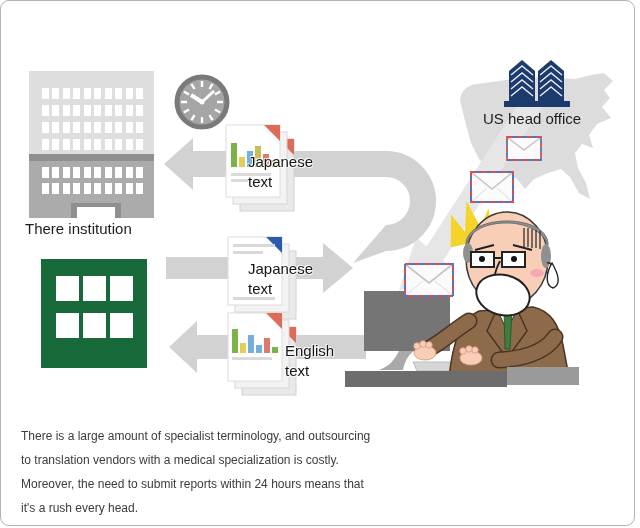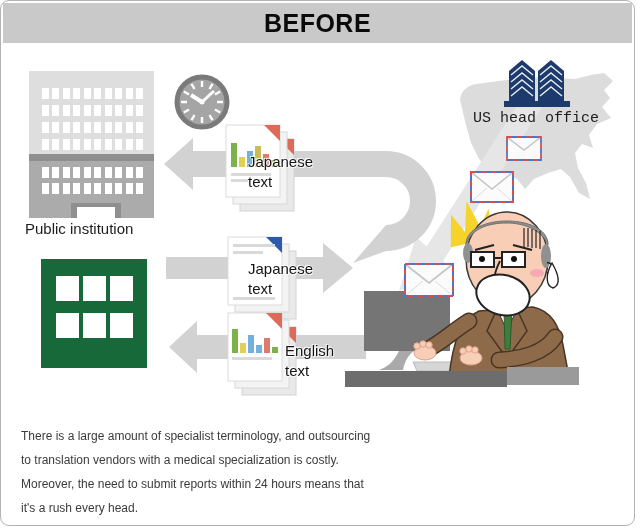--- a/index.html
+++ b/index.html
@@ -15,23 +15,20 @@
   .doclbl{position:absolute;color:#141414;font-size:15px;line-height:20px;white-space:nowrap;
           text-shadow:0 0 2px #fff,0 0 2px #fff,1px 1px 0 rgba(255,255,255,.85),-1px -1px 0 rgba(255,255,255,.85);padding-left:20px;}
   .caption{position:absolute;left:20px;top:423px;color:#3b3b3b;font-size:12px;line-height:24px;}
   .caption div{white-space:nowrap;}
 </style>
 </head>
 <body>
 
 <div class="frame">
 
-  <div class="header">
-    <span class="title">BEFORE</span>
-  </div>
 
   <svg class="scene" width="640" height="528" viewBox="0 0 640 528">
     <defs>
       <pattern id="winA" x="41" y="87" width="21" height="17" patternUnits="userSpaceOnUse">
         <rect x="0" y="0" width="7" height="11" fill="#ffffff"></rect>
         <rect x="10" y="0" width="7" height="11" fill="#ffffff"></rect>
       </pattern>
       <pattern id="winB" x="41" y="166" width="21" height="16" patternUnits="userSpaceOnUse">
         <rect x="0" y="0" width="7" height="11" fill="#ffffff"></rect>
         <rect x="10" y="0" width="7" height="11" fill="#ffffff"></rect>
@@ -241,24 +238,24 @@
           <circle cx="474" cy="349" r="3.2"></circle>
       </g>
     </g>
 
     <g>
       <rect x="344" y="370" width="162" height="16" fill="#6d6d6d"></rect>
       <rect x="506" y="366" width="72" height="18" fill="#9a9a9a"></rect>
     </g>
   </svg>
 
-  <div class="lbl" style="left:24px;top:218px;">Public institution</div>
-
-
-  <div class="lbl center" style="left:472px;top:108px;width:118px;font-family:Liberation Mono, monospace;">US head office</div>
+  <div class="lbl" style="left:24px;top:218px;">There institution</div>
+
+
+  <div class="lbl center" style="left:472px;top:108px;width:118px;">US head office</div>
 
   <div class="doclbl" style="left:227px;top:151px;">
     <div>Japanese</div>
     <div>text</div>
   </div>
 
   <div class="doclbl" style="left:227px;top:258px;">
     <div>Japanese</div>
     <div>text</div>
   </div>

